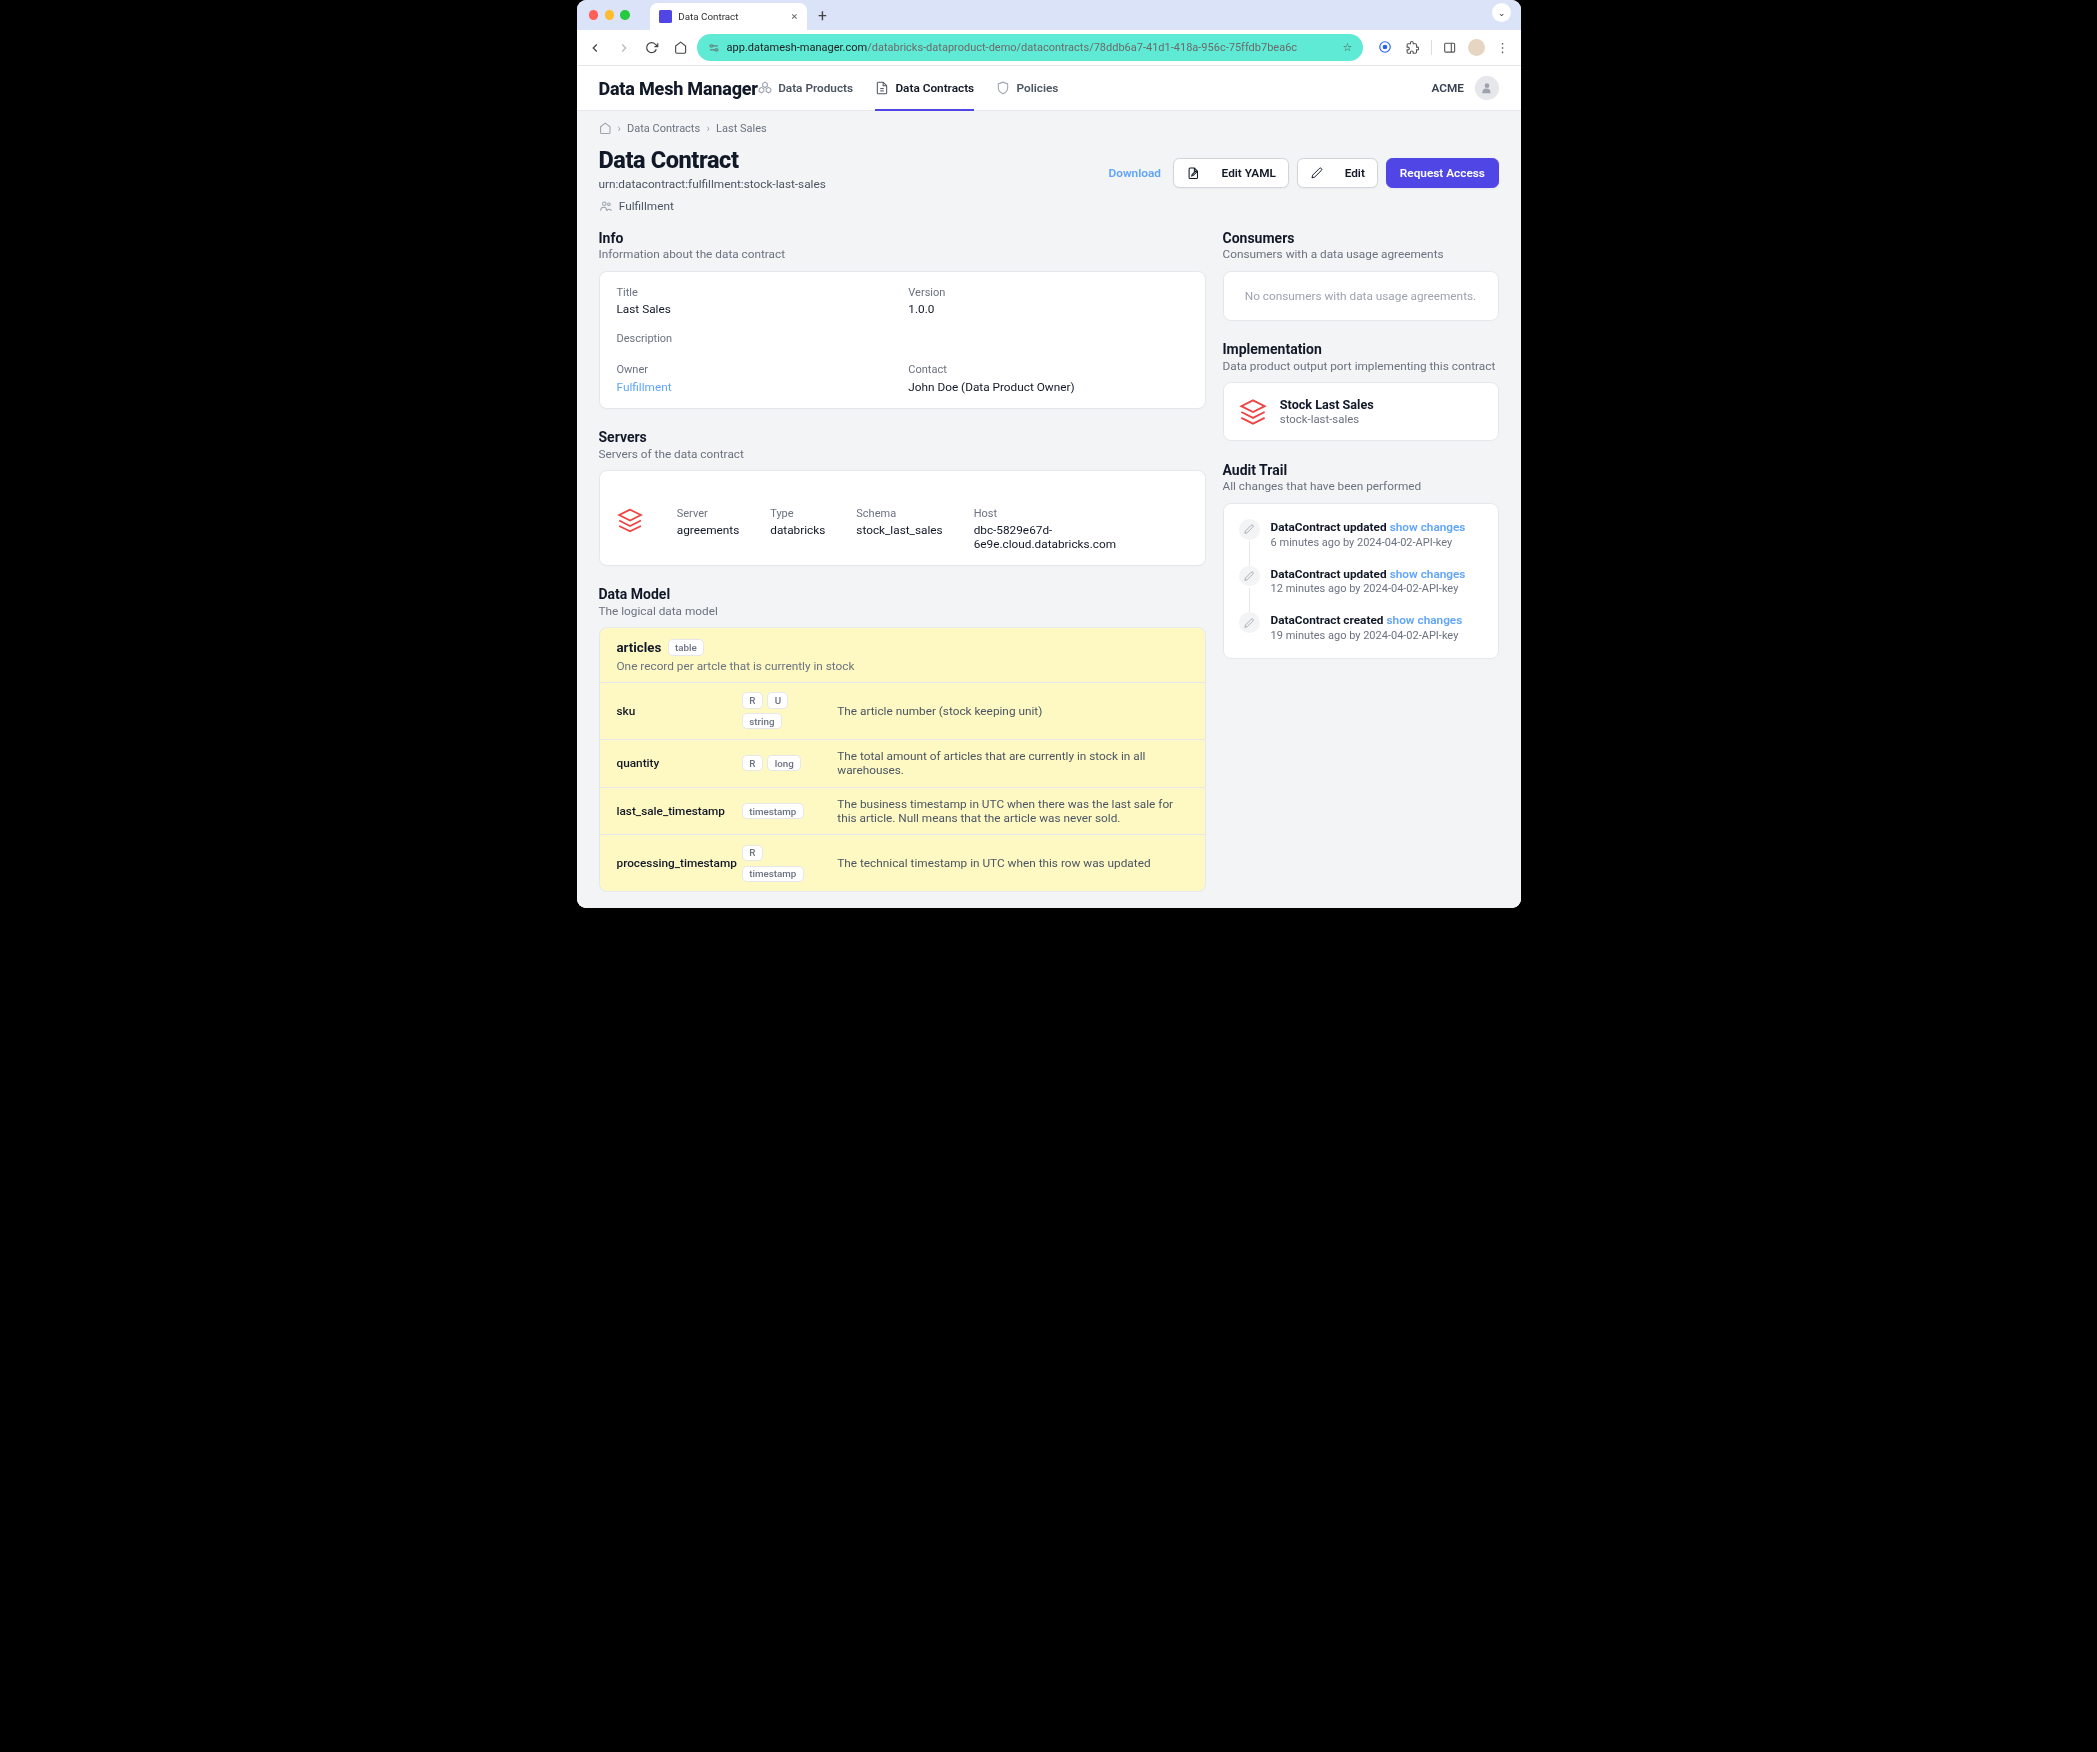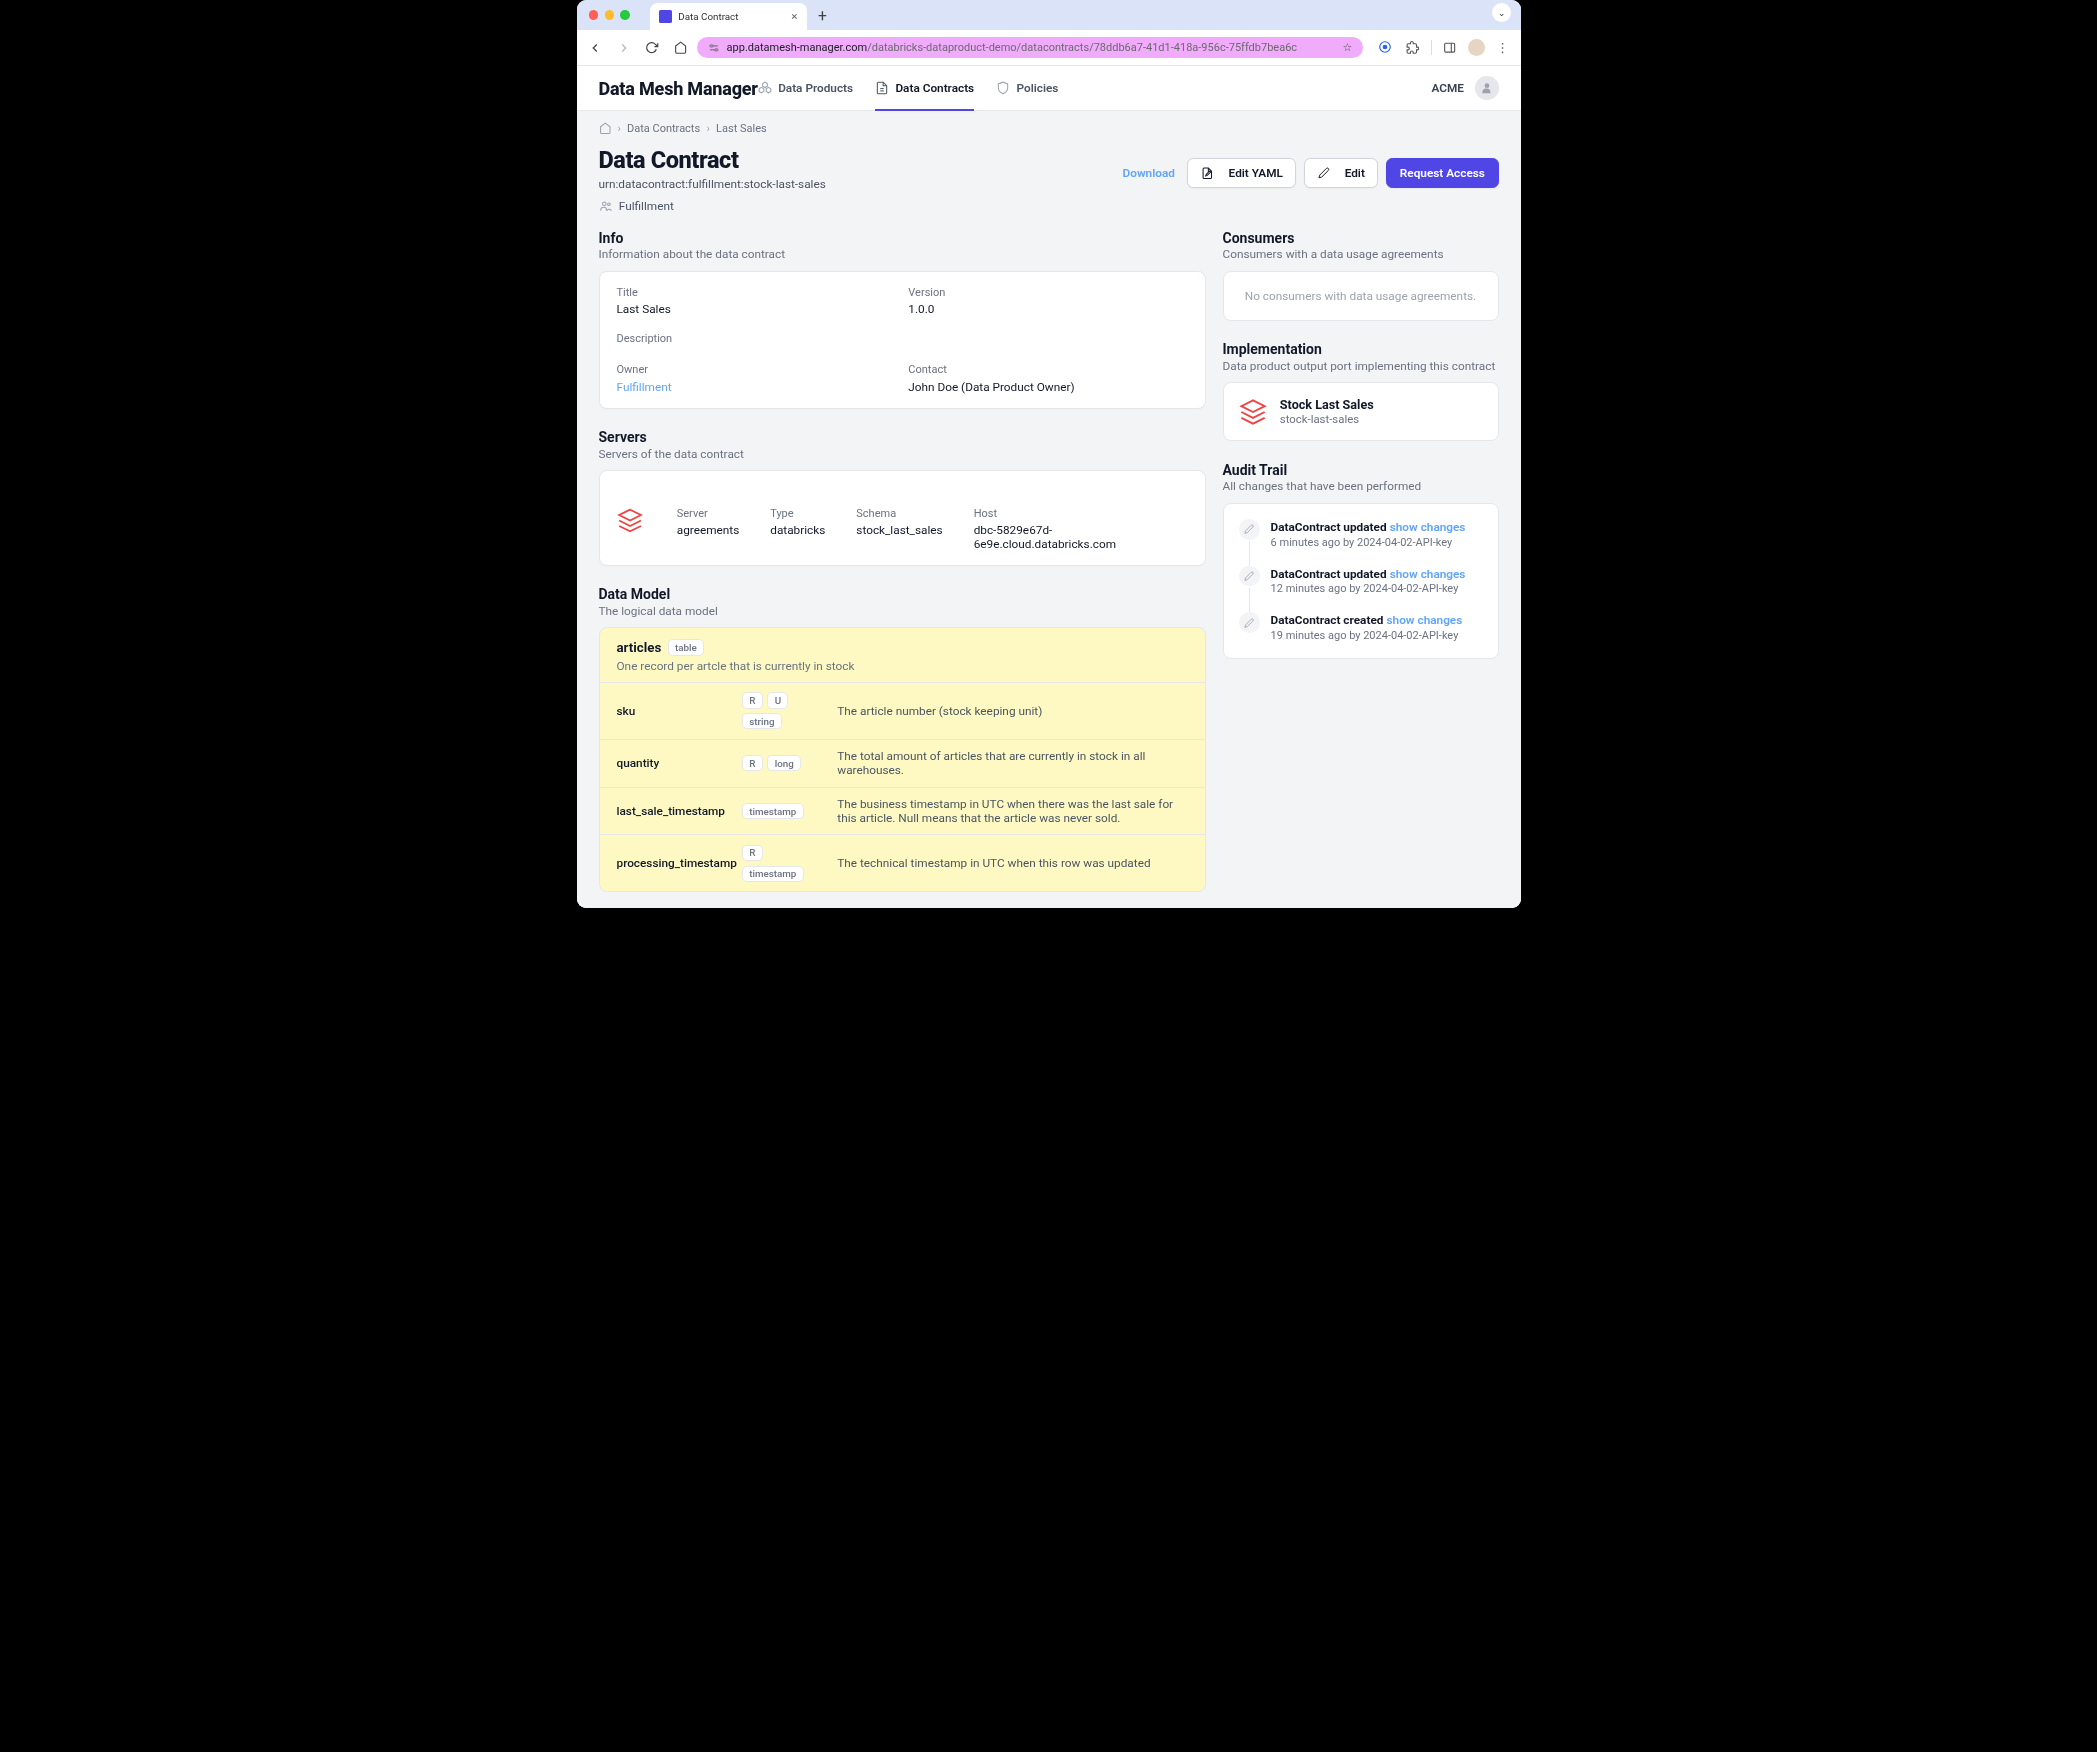--- a/index.html
+++ b/index.html
@@ -24,21 +24,21 @@
   .dot{width:9.4px;height:9.4px;border-radius:50%;}
   .dot.r{background:#ff5f57;}.dot.y{background:#febc2e;}.dot.g{background:#28c840;}
   .tab{background:#fff;border-radius:7.8px 7.8px 0 0;height:27px;display:flex;align-items:center;padding:0 9.4px;gap:6.3px;margin-left:14px;min-width:157px;font-size:9.8px;color:#333;}
   .tab .favicon{width:12.6px;height:12.6px;background:#4f46e5;border-radius:1.6px;}
   .tab .close{margin-left:auto;color:#666;font-size:11.8px;line-height:1;}
   .newtab{color:#444;font-size:15.7px;padding:0 11px;height:100%;display:flex;align-items:center;}
   .chrome-menu-caret{margin-left:auto;width:19px;height:19px;border-radius:50%;background:#fff;display:flex;align-items:center;justify-content:center;font-size:9.4px;color:#333;align-self:center;margin-bottom:4.7px;}
   .chrome-bar{background:#fff;border-bottom:0.8px solid var(--border);height:36px;display:flex;align-items:center;padding:0 7.8px;gap:6.3px;}
   .cbtn{width:22px;height:22px;display:flex;align-items:center;justify-content:center;color:#444;border-radius:4.7px;}
   .cbtn.disabled{color:#b9b9b9;}
-  .urlbar{flex:1;background:#f0abfc;border-radius:15.7px;height:21px;display:flex;align-items:center;padding:0 11px;gap:6.3px;font-size:11px;color:#333;}
+  .urlbar{flex:1;background:#5eead4;border-radius:15.7px;height:27px;display:flex;align-items:center;padding:0 11px;gap:6.3px;font-size:11px;color:#333;}
   .urlbar .host{color:#202124;}
   .urlbar .path{color:#6b6b6b;}
   .urlbar .star{margin-left:auto;color:#555;}
   .chrome-right{display:flex;align-items:center;gap:7.8px;padding-left:4.7px;}
   .chrome-right .iconbtn{width:20.4px;height:20.4px;display:flex;align-items:center;justify-content:center;color:#555;}
   .chrome-right .sep{width:0.8px;height:15.7px;background:#ddd;}
   .avatar-small{width:17px;height:17px;border-radius:50%;background:#e6d5c3;}
   
   
   .app{background:#fff;}
@@ -59,21 +59,21 @@
   .breadcrumb{display:flex;align-items:center;gap:6.3px;font-size:11px;color:#6b7280;margin-bottom:9.4px;}
   .breadcrumb a{color:#6b7280;text-decoration:none;}
   .bc-sep{color:#9ca3af;}
   .page-head{display:flex;align-items:flex-start;gap:15.7px;margin-bottom:17px;}
   .page-head-left{flex:1;}
   .page-title{font-size:23.5px;font-weight:800;color:var(--text);letter-spacing:-0.4px;margin:1.6px 0 3.1px;}
   .page-urn{font-size:11.8px;color:#4b5563;margin-bottom:7.8px;}
   .page-team{display:flex;align-items:center;gap:6.3px;font-size:11.8px;color:#4b5563;}
   .page-actions{display:flex;align-items:center;gap:7.8px;margin-top:14px;}
   .link-btn{color:var(--blue-link);font-size:11.8px;font-weight:600;padding:0 4.7px;}
-  .btn{background:#fff;border:0.8px solid #d1d5db;border-radius:6.3px;padding:7px 12.6px;font-size:11.8px;font-weight:600;color:var(--text);display:flex;align-items:center;gap:15px;box-shadow:0 0.8px 1.6px rgba(0,0,0,.04);text-align:right;}
+  .btn{background:#fff;border:0.8px solid #d1d5db;border-radius:6.3px;padding:7px 12.6px;font-size:11.8px;font-weight:600;color:var(--text);display:flex;align-items:center;gap:22px;box-shadow:0 0.8px 1.6px rgba(0,0,0,.04);text-align:right;}
   .btn.primary{background:var(--purple);border-color:var(--purple);color:#fff;}
   
   .cols{display:flex;gap:17px;align-items:flex-start;}
   .col-main{flex:1;min-width:0;}
   .col-side{width:276px;flex-shrink:0;}
   
   .section-title{font-size:14px;font-weight:700;color:var(--text);margin:0 0 1.6px;}
   .section-sub{font-size:11.8px;color:#6b7280;margin:0 0 9.4px;}
   .section{margin-bottom:20.4px;}
   

